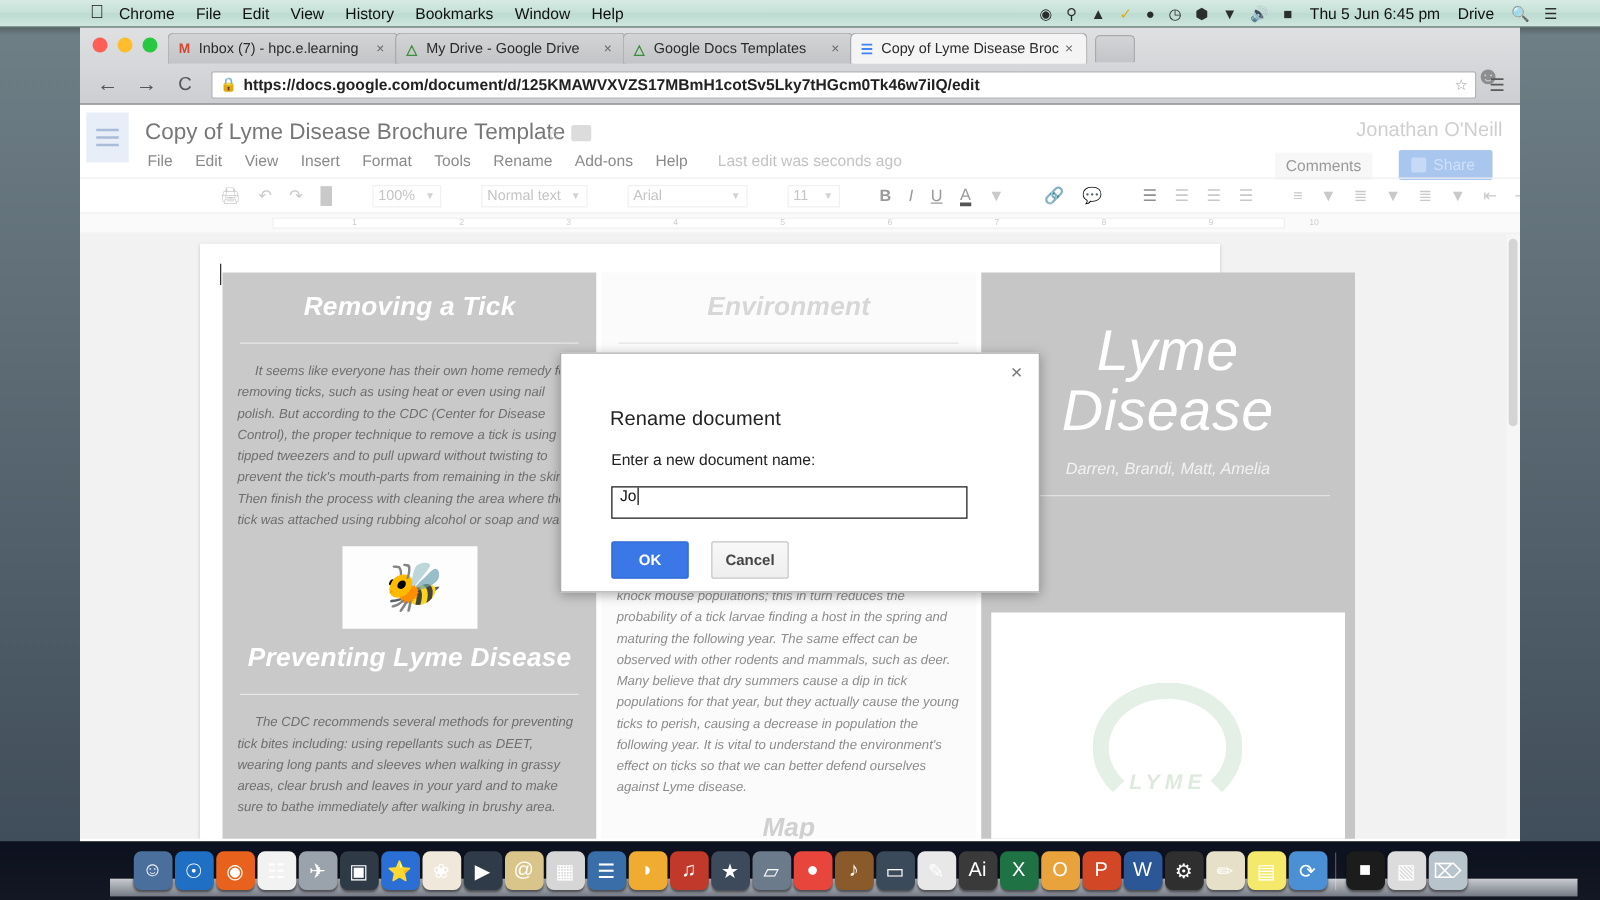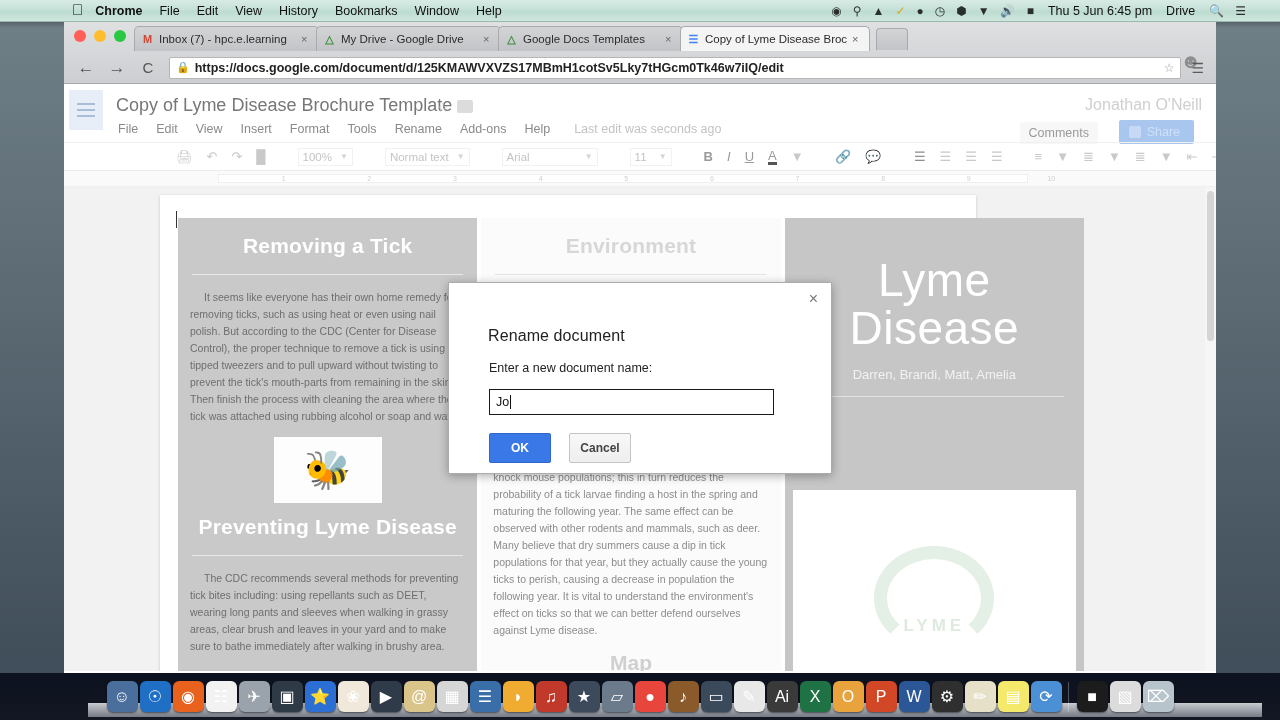--- a/index.html
+++ b/index.html
@@ -12,21 +12,21 @@
 
   
   .macbar {
     position: absolute; left: 0; top: 0; width: 1280px; height: 22px;
     background: linear-gradient(to bottom, #d7ebe4 0%, #c5e0d7 48%, #bcdbd1 52%, #cfe6dd 100%);
     border-bottom: 1px solid #9ab8ae;
     display: flex; align-items: center; font-size: 12.5px; color: #101010;
   }
   .macbar .apple { margin-left: 72px; margin-right: 12px; font-size: 15px; line-height: 1; position:relative; top:-1px;}
   .macbar .mitem { margin-right: 17px; white-space: nowrap; }
-  .macbar .mitem.bold { font-weight: bold; }
+  .macbar .mitem.bold { font-weight: normal; }
   .macbar .right { margin-left: auto; display: flex; align-items: center; padding-right: 34px; }
   .macbar .right .ic { margin-left: 11px; font-size: 12px; opacity:.85; display:flex; align-items:center;}
   .macbar .right .txt { margin-left: 14px; white-space: nowrap; font-size:12.5px;}
 
   
   .chrome-top {
     position: absolute; left: 64px; top: 22px; width: 1152px; height: 62px;
     background: linear-gradient(to bottom,#dfe0e2,#cdced1);
     border-bottom: 1px solid #a8a9ac;
   }
@@ -86,21 +86,21 @@
   .tb.txt { color: #c4c4c4; font-size: 11.5px; }
   .tb .car { font-size: 8px; margin-left: 8px; color:#d3d3d3;}
   .tb-box { border:1px solid #f1f1f1; padding:2px 4px; display:flex; align-items:center;}
   .tb-sep { width:1px; height:16px; background:#f0f0f0; margin:0 9px;}
 
   .ruler { position: relative; height: 16px; background: #fafafa; border-bottom:1px solid #f0f0f0; }
   .rulerbar { position:absolute; left:154px; top:3px; width:810px; height:9px; background:#fff; border:1px solid #efefef;}
   .rulerbar .tk { position:absolute; top:0px; font-size:7px; color:#cfcfcf; transform:translateX(-50%); }
 
   .canvas { position: relative; height: 484px; background: #f2f2f2; overflow: hidden; }
-  .page { position: absolute; left: 96px; top: 8px; width: 816px; height: 520px; background: #fff; box-shadow: 0 1px 3px rgba(0,0,0,.18); }
+  .page { position: absolute; left: 96px; top: 8px; width: 816px; height: 520px; background: #fff; box-shadow: 0 1px 3px rgba(0,0,0,.18); font-style: italic; }
   .caret { position:absolute; left:16px; top:16px; width:1px; height:17px; background:#333;}
 
   .brochure { position: absolute; left: 18px; top: 23px; width: 906px; height: 490px; display: flex; gap: 4px; }
   .col { flex: 1 1 0; position: relative; overflow: hidden; }
   .col.gray { background: #c9c9c9; }
   .col.white { background: #fbfbfb; }
   .col.gray2 { background: #c6c6c6; }
 
   .bh {
     text-align: center; font-weight: bold; color: #fff; letter-spacing: .2px;
@@ -132,21 +132,21 @@
   .overlay { position:absolute; left:64px; top:84px; width:1152px; height:589px; background:transparent; }
   .modal {
     position: absolute; left: 384px; top: 198px; width: 384px; height: 192px;
     background: #fff; border: 1px solid #acacac; box-shadow: 0 2px 9px rgba(0,0,0,.30);
   }
   .modal .x { position:absolute; right: 13px; top: 8px; font-size:16px; color:#777; line-height:1; cursor:pointer; }
   .modal h2 { font-size: 16px; font-weight: normal; color: #222; padding: 28px 0 0 39px; letter-spacing:.1px;margin-top:16px;}
   .modal .lbl { font-size: 12.5px; color: #222; padding: 16px 0 0 40px; }
   .modal .field {
     margin: 14px 0 0 40px; width: 285px; height: 26px;
-    border: 1px solid #1a1a1a; background: #fff; display: flex; align-items: center; padding: 0 6px;
+    border: 1px solid #1a1a1a; background: #fff; display: flex; padding: 0 6px;
     font-size: 12.5px; color: #111;
   }
   .modal .field .cursor { width:1px; height:14px; background:#111; margin-left:1px;}
   .modal .btns { display:flex; gap: 18px; margin: 18px 0 0 40px; }
   .btn-ok {
     background:#3b78e7; color:#fff; font-size:12px; font-weight:bold;
     padding: 7px 0; width: 62px; text-align:center; border:1px solid #2f67cf; border-radius:2px;
   }
   .btn-cancel {
     background: linear-gradient(to bottom,#f8f8f8,#eeeeee); color:#444; font-size:12px; font-weight:bold;

